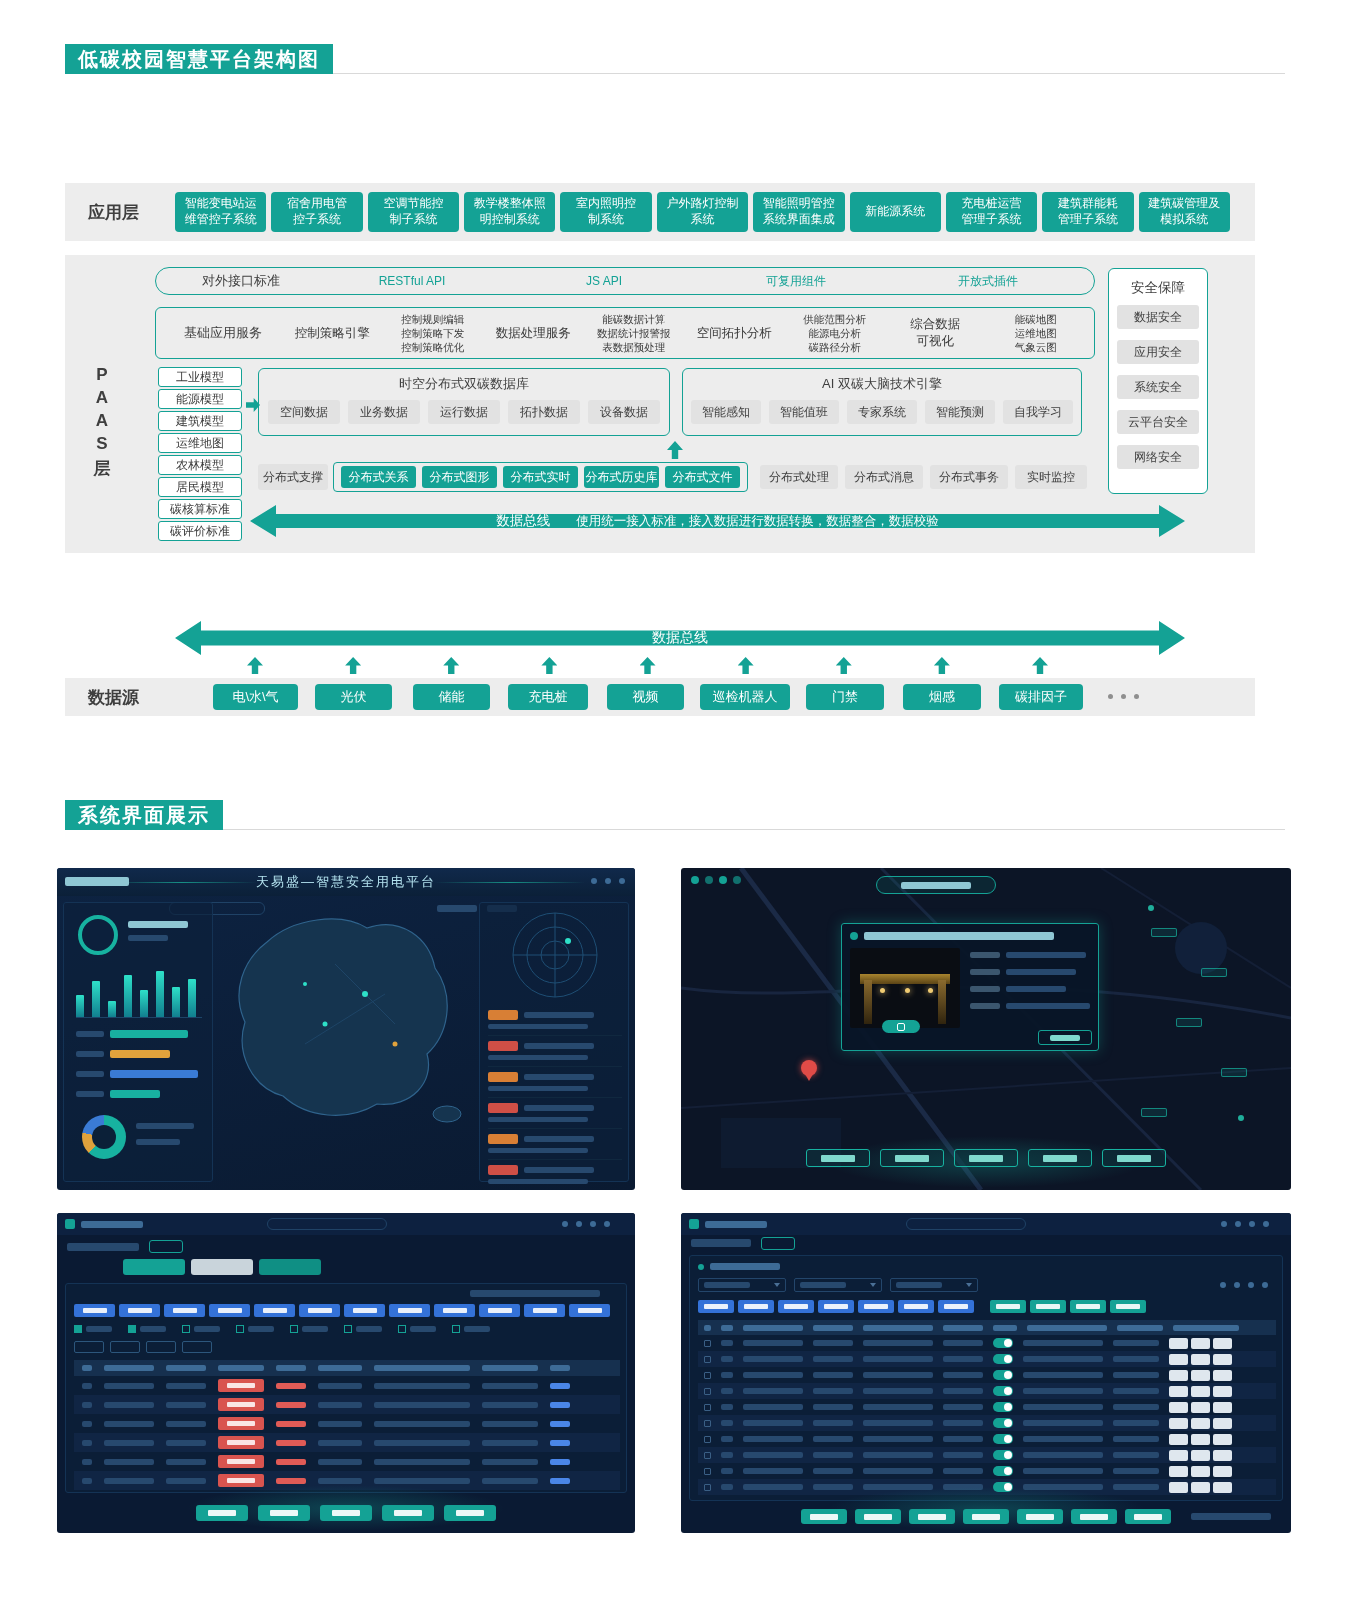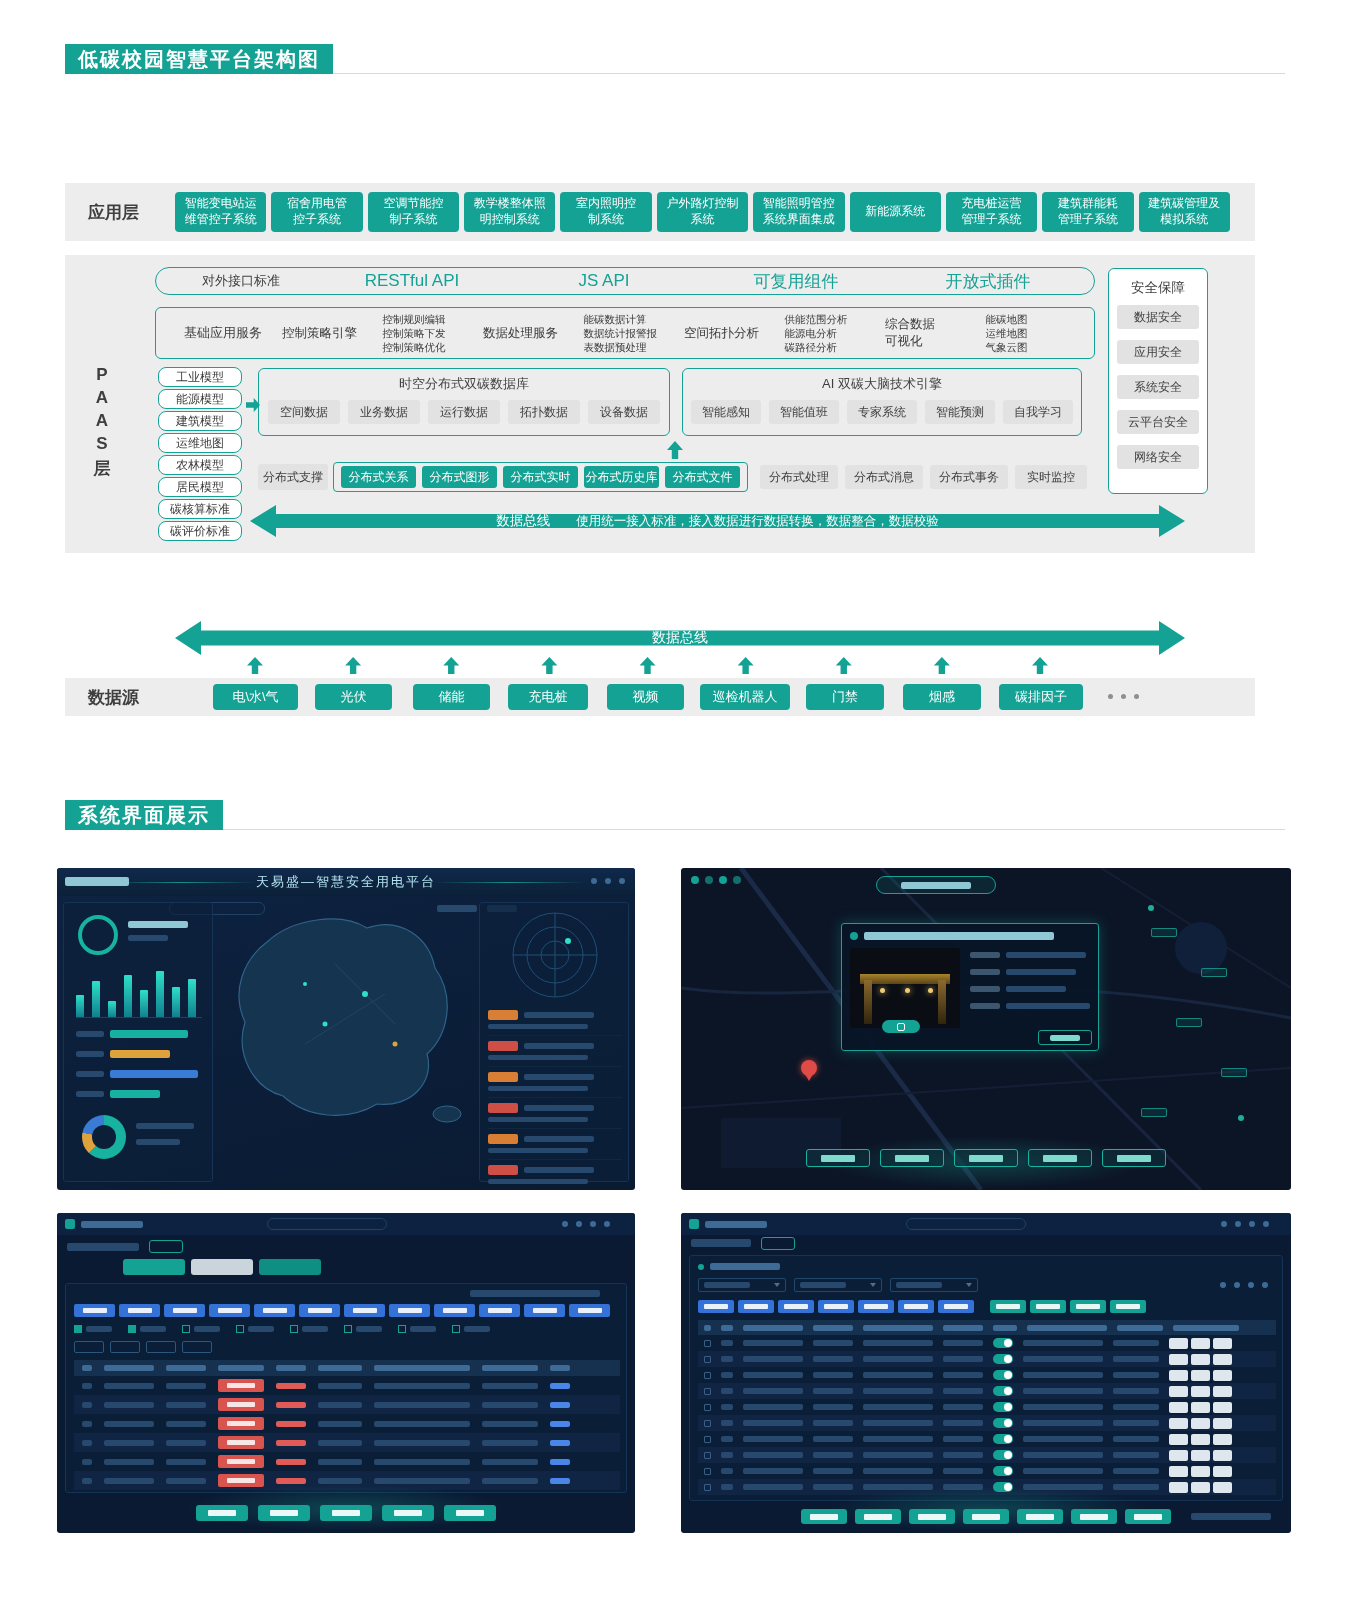--- a/index.html
+++ b/index.html
@@ -11,28 +11,28 @@
 .badge{position:absolute;background:var(--teal);color:#fff;font-weight:bold;font-size:20px;line-height:30px;padding:0 13px;letter-spacing:2px}
 .gbar{position:absolute;background:#EDEDED}
 .gbar-label{position:absolute;left:23px;top:50%;transform:translateY(-50%);font-size:17px;font-weight:bold;color:#3f3f3f}
 .tealbox{position:absolute;display:flex;align-items:center;justify-content:center;background:var(--teal);color:#fff;border-radius:4px;font-size:14px;text-align:center}
 .appflex{position:absolute;display:flex;gap:5px}
 .appbtn{flex:1;display:flex;align-items:center;justify-content:center;background:var(--teal);color:#fff;border-radius:4px;font-size:12px;line-height:1.3;text-align:center;white-space:pre-line}
 .obox{position:absolute;border:1px solid var(--teal);border-radius:6px}
 .paas-chars{position:absolute;display:flex;flex-direction:column;align-items:center;gap:3px;font-size:17px;font-weight:bold;color:#3f3f3f}
 .apiflex{display:flex;align-items:center;height:100%;padding:0 10px}
 .api-label{width:150px;text-align:center;font-size:13px;color:#3f3f3f}
-.api-item{flex:1;text-align:center;color:var(--teal);font-size:17px}
+.api-item{flex:1;text-align:center;color:var(--teal);font-size:12px}
 .svcflex{display:flex;align-items:center;height:100%;padding:0 8px}
 .svc-label{width:118px;text-align:center;font-size:13px;color:#3f3f3f}
-.svc{flex:1;text-align:left;white-space:pre-line}
+.svc{flex:1;text-align:center;white-space:pre-line}
 .svc.s1{font-size:12.5px}
 .svc.s3{font-size:10.5px;line-height:1.35}
 .models{position:absolute;display:flex;flex-direction:column;gap:2px}
-.model{width:84px;height:20px;background:#fff;border:1px solid var(--teal);border-radius:8px;display:flex;align-items:center;justify-content:center;font-size:12px}
+.model{width:84px;height:20px;background:#fff;border:1px solid var(--teal);border-radius:3px;display:flex;align-items:center;justify-content:center;font-size:12px}
 .gitem{background:#E2E2E2;border-radius:3px;display:flex;align-items:center;justify-content:center;font-size:12px;color:#3f3f3f}
 .box-title{text-align:center;font-size:13px;color:#3f3f3f;padding-top:6px}
 .box-items{display:flex;justify-content:center;gap:8px;margin-top:7px}
 .box-items .gitem{width:72px;height:24px}
 .arrow-r{position:absolute;background:var(--teal);clip-path:polygon(0 30%,55% 30%,55% 0,100% 50%,55% 100%,55% 70%,0 70%)}
 .arrow-u{background:var(--teal);clip-path:polygon(50% 0,100% 50%,70% 50%,70% 100%,30% 100%,30% 50%,0 50%)}
 .distbtn{width:75px;height:22px;background:var(--teal);color:#fff;border-radius:3px;display:flex;align-items:center;justify-content:center;font-size:12px}
 .bus{position:absolute;background:var(--teal);color:#fff;display:flex;align-items:center;justify-content:center;clip-path:polygon(0 50%,26px 0,26px 28%,calc(100% - 26px) 28%,calc(100% - 26px) 0,100% 50%,calc(100% - 26px) 100%,calc(100% - 26px) 72%,26px 72%,26px 100%)}
 .bus .t{font-weight:normal;font-size:13.5px;margin-right:26px}
 .bus .d{font-size:12.5px}

